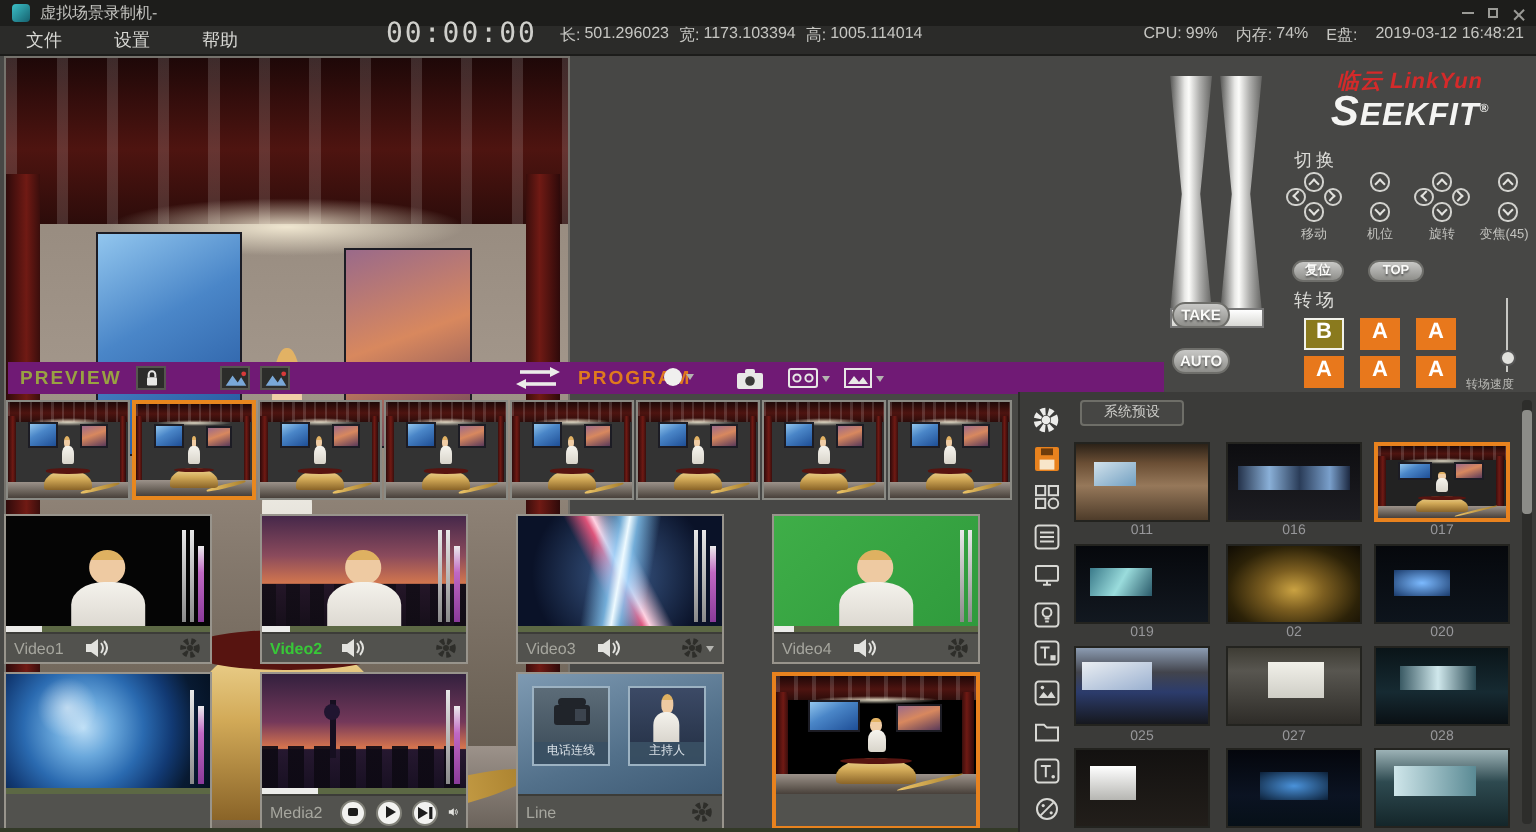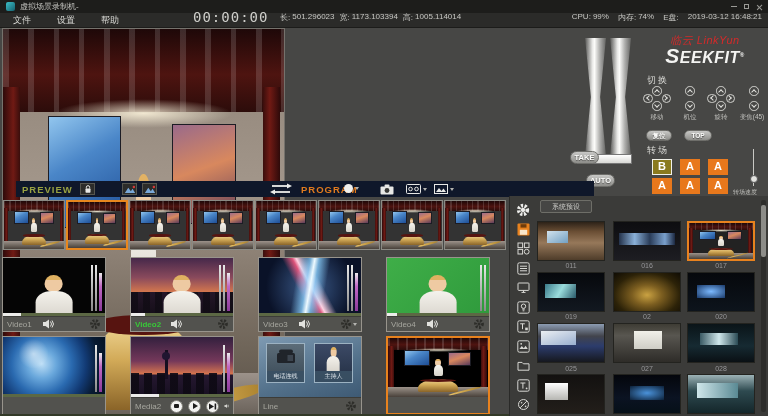--- a/index.html
+++ b/index.html
@@ -40,25 +40,25 @@
 .st-person::before{content:"";position:absolute;left:22%;top:0;width:56%;height:40%;border-radius:50% 50% 46% 46%;background:linear-gradient(180deg,#e2b264 0 30%,#f0cda6 30%)}
 .st-person::after{content:"";position:absolute;left:0;top:36%;width:100%;height:64%;border-radius:42% 42% 18% 18%;background:linear-gradient(180deg,#f6f4ee,#d8d4ca)}
 .st-desk{left:30%;bottom:8%;width:40%;height:22%;background:linear-gradient(180deg,#f2da9a 0%,#d2aa58 45%,#8a6428 100%);border-radius:50% 50% 8% 8%/70% 70% 12% 12%}
 .st-desk-top{left:32%;bottom:26%;width:36%;height:5%;background:#571410;border-radius:50%}
 
 .tbar{position:absolute;left:585px;top:38px;width:47px;height:130px}
 .tbar-rail{position:absolute;top:0;width:21px;height:118px;background:linear-gradient(90deg,#565654 0%,#e8e8e6 35%,#fcfcfa 45%,#b0b0ae 70%,#646462 100%);clip-path:polygon(0 0,100% 0,72% 50%,100% 100%,0 100%,28% 50%)}
 .tbar-rail.r1{left:0}.tbar-rail.r2{left:25px}
 .tbar-handle{position:absolute;left:0;top:116px;width:47px;height:10px;background:linear-gradient(180deg,#ffffff,#d8d8d4);border:1px solid #777}
 .metal-btn{position:absolute;width:29px;height:13px;border-radius:7px;border:1px solid #6e6e6a;background:linear-gradient(180deg,#c8c8c6,#8e8e8a);color:#fafaf8;font-size:7.5px;font-weight:bold;text-align:center;line-height:11px;text-shadow:0 1px 1px rgba(0,0,0,.5)}
-#take-button{left:570px;top:151px}
+#take-button{left:586px;top:151px}
 #auto-button{left:586px;top:174px}
 
 .logo{position:absolute;left:644px;top:33px;width:122px;text-align:center}
-.logo-row1{font-size:11px;font-weight:normal;font-style:italic;color:#d42a2a;letter-spacing:.5px}
+.logo-row1{font-size:11px;font-weight:bold;font-style:italic;color:#d42a2a;letter-spacing:.5px}
 .logo-row2{font-size:16px;font-weight:bold;font-style:italic;color:#f4f4f2;letter-spacing:.5px;line-height:15px}
 .logo-row2 .big{font-size:21px}
 .logo-reg{font-size:6px;vertical-align:super;color:#f4f4f2}
 
 .section-label{position:absolute;font-size:9px;color:#dcdcd8;letter-spacing:2px}
 .dpad{position:absolute;top:86px;width:28px;height:25px}
 .dp{position:absolute;width:9.5px;height:9.5px;border:1px solid #d2d2ce;border-radius:50%;display:flex;align-items:center;justify-content:center}
 .dp-up{left:9.2px;top:0}.dp-down{left:9.2px;top:15px}.dp-left{left:0;top:7.5px}.dp-right{left:18.5px;top:7.5px}
 .ch{display:block;width:4px;height:4px;border-left:1.2px solid #e2e2de;border-top:1.2px solid #e2e2de}
 .ch-up{transform:translateY(1px) rotate(45deg)}
@@ -67,21 +67,21 @@
 .ch-right{transform:translateX(-1px) rotate(135deg)}
 .dpad-label{position:absolute;top:113px;width:32px;font-size:6.5px;color:#c2c2be;text-align:center;white-space:nowrap}
 
 .trans-btn{position:absolute;width:20px;height:16px;background:#e8781c;color:#fff;font-weight:bold;font-size:11px;text-align:center;line-height:15px}
 .trans-btn.active{background:#8a7a1e;border:1.5px solid #f2f2ea;line-height:13px}
 .speed-slider{position:absolute;left:750px;top:149px;width:7px;height:37px}
 .speed-slider::before{content:"";position:absolute;left:2.6px;top:0;width:1.6px;height:100%;background:#c8c8c4}
 .speed-knob{position:absolute;left:-0.5px;top:26px;width:8px;height:8px;border-radius:50%;background:#e2e2de;border:1px solid #555}
 .speed-label{position:absolute;left:722px;top:188px;width:46px;font-size:6px;color:#bcbcb8;text-align:center}
 
-.pv-bar{position:absolute;left:16px;top:181px;width:578px;height:16px;background:#0f172a}
+.pv-bar{position:absolute;left:4px;top:181px;width:578px;height:16px;background:#701a75}
 .pv-label{position:absolute;top:3px;font-size:9.5px;font-weight:bold;letter-spacing:1px}
 #preview-label{left:6px;color:#99a242}
 #program-label{left:285px;color:#e07a1e}
 .sq-btn{position:absolute;top:2px;width:15px;height:12px;background:#2c2c2a;border:1px solid #56564f;display:flex;align-items:center;justify-content:center}
 .bar-icon{position:absolute;top:3px;display:flex;align-items:center;gap:2px}
 .caret{width:0;height:0;border-left:2.5px solid transparent;border-right:2.5px solid transparent;border-top:3px solid #b4b4b0}
 .rec-dot{width:9px;height:9px;border-radius:50%;background:#f0f0ee}
 
 .strip-thumb{position:absolute;top:200px;width:62px;height:50px;border:1px solid #8a8a84;overflow:hidden;background:#333}
 .strip-thumb.selected{border:2px solid #e8871e}

